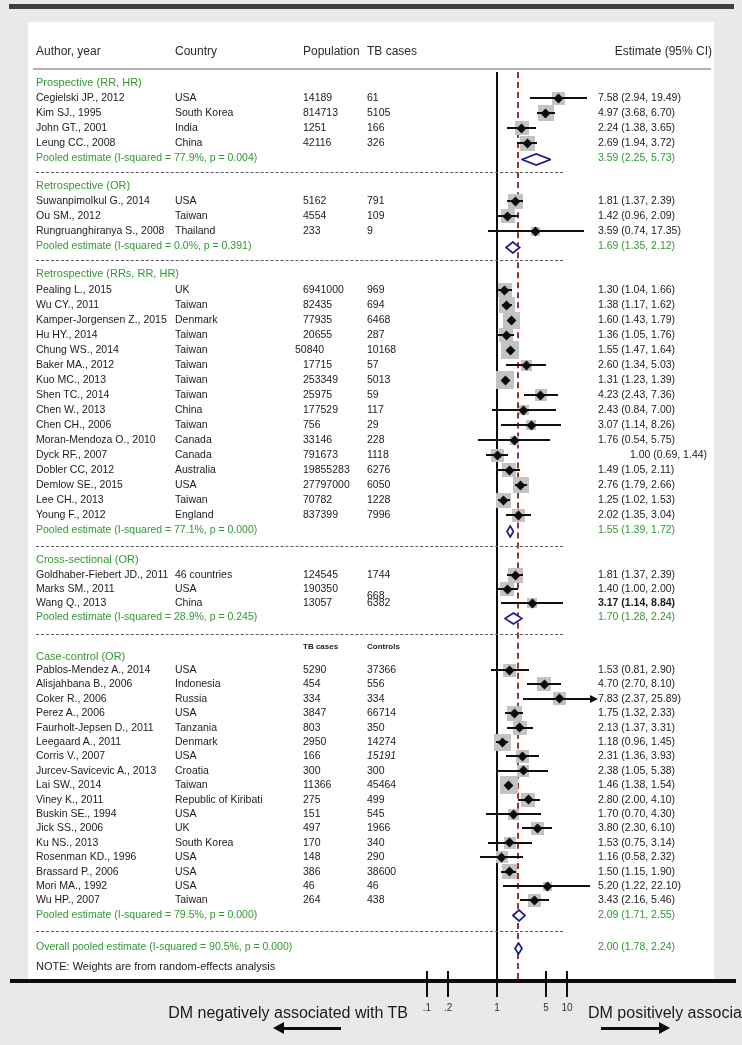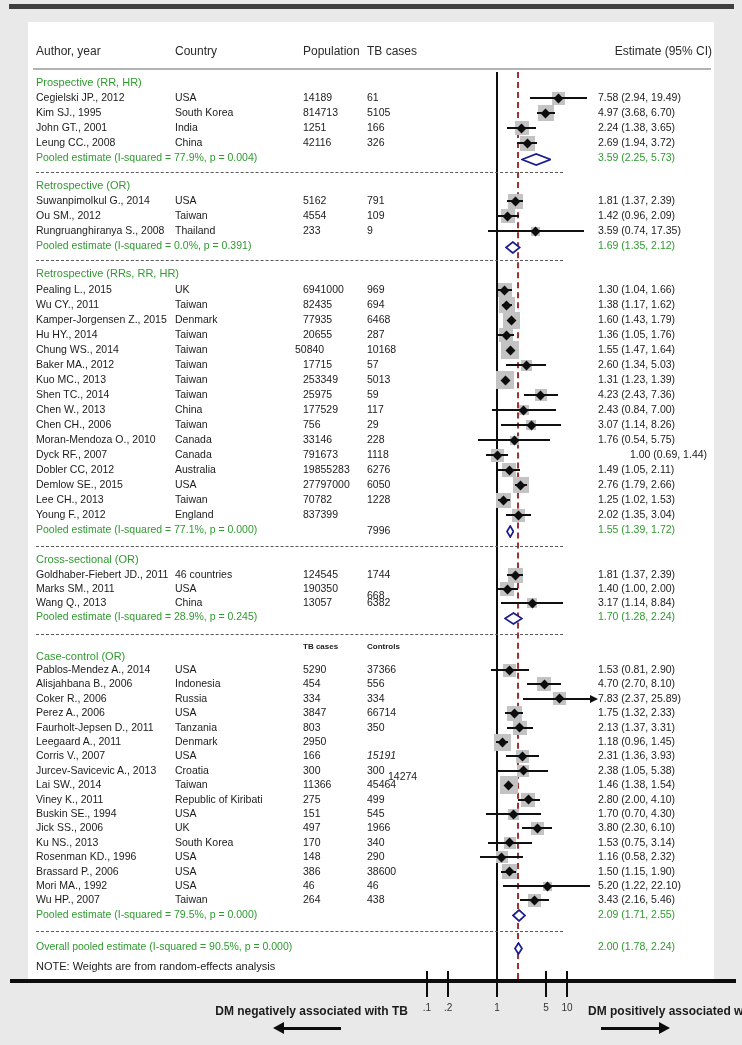--- a/index.html
+++ b/index.html
@@ -17,21 +17,21 @@
   .refline{position:absolute;top:72px;height:907px;width:2px;background:#0d0d0d;z-index:0;}
   .redline{position:absolute;top:72px;height:907px;width:0;border-left:2px dashed #a03232;z-index:1;}
   .sq{position:absolute;background:#c3c3c3;z-index:2;}
   .ci{position:absolute;height:2px;background:#101010;z-index:3;}
   .ciarrow{position:absolute;width:0;height:0;border-top:4px solid transparent;border-bottom:4px solid transparent;border-left:8px solid #101010;z-index:3;}
   .dm{position:absolute;width:7px;height:7px;background:#0d0d0d;transform:rotate(45deg);z-index:4;}
   .psvg{position:absolute;z-index:4;}
   .axis-line{position:absolute;left:10px;top:979px;width:726px;height:4px;background:#0d0d0d;}
   .tick{position:absolute;top:971px;width:2px;height:26px;background:#0d0d0d;}
   .ticklabel{position:absolute;top:1002px;font-size:10px;color:#333;transform:translateX(-50%);white-space:nowrap;}
-  .axlabel{position:absolute;top:1004px;font-size:12px;color:#1b1b1b;white-space:nowrap;font-weight:bold;}
+  .axlabel{position:absolute;top:1004px;font-size:16px;color:#1b1b1b;white-space:nowrap;}
   .arrow-shaft{position:absolute;top:1027px;height:2.5px;background:#0d0d0d;width:58px;}
   .ah{position:absolute;top:1022px;width:0;height:0;border-top:6px solid transparent;border-bottom:6px solid transparent;}
   .ah-left{border-right:11px solid #0d0d0d;}
   .ah-right{border-left:11px solid #0d0d0d;}
   .note{position:absolute;left:36px;top:960px;font-size:11px;color:#1b1b1b;white-space:nowrap;z-index:5;}
 </style>
 </head>
 <body>
 
 <div class="page">
@@ -236,21 +236,21 @@
       <div class="cell" style="position: absolute; left: 175px; top: 493px;">Taiwan</div>
       <div class="cell" style="position: absolute; left: 303px; top: 493px;">70782</div>
       <div class="cell" style="position: absolute; left: 367px; top: 493px;">1228</div>
       <div class="cell" style="position: absolute; left: 598px; top: 493px;">1.25 (1.02, 1.53)</div>
       <div class="sq" style="position: absolute; left: 496.284px; top: 492.5px; width: 15px; height: 15px;"></div>
       <div class="ci" style="position: absolute; left: 497.602px; top: 499px; width: 12.3264px;"></div>
       <div class="dm" style="position: absolute; left: 500.284px; top: 496.5px;"></div>
       <div class="cell" style="position: absolute; left: 36px; top: 508px;">Young F., 2012</div>
       <div class="cell" style="position: absolute; left: 175px; top: 508px;">England</div>
       <div class="cell" style="position: absolute; left: 303px; top: 508px;">837399</div>
-      <div class="cell" style="position: absolute; left: 367px; top: 508px; margin-top: 16px;">7996</div>
+      <div class="cell" style="position: absolute; left: 367px; top: 508px;">7996</div>
       <div class="cell" style="position: absolute; left: 598px; top: 508px;">2.02 (1.35, 3.04)</div>
       <div class="sq" style="position: absolute; left: 511.875px; top: 508.5px; width: 13px; height: 13px;"></div>
       <div class="ci" style="position: absolute; left: 506.123px; top: 514px; width: 24.6778px;"></div>
       <div class="dm" style="position: absolute; left: 514.875px; top: 511.5px;"></div>
       <div class="cell green" style="position: absolute; left: 36px; top: 523px;">Pooled estimate (I-squared = 77.1%, p = 0.000)</div>
       <div class="cell green" style="position: absolute; left: 598px; top: 523px;">1.55 (1.39, 1.72)</div>
       <div class="psvg" style="position: absolute; left: 506.011px; top: 523.5px; width: 8.47596px; height: 13px;"><svg width="8.475955265741732" height="13" viewBox="0 0 8.475955265741732 13">
     <polygon points="1,6.5 4.237977632870866,1 7.475955265741732,6.5 4.237977632870866,12" fill="#ffffff" stroke="#1b1b8e" stroke-width="1.7"></polygon>
         </svg></div>
       <div class="sep" style="position: absolute; top: 546px;"></div>
@@ -268,21 +268,21 @@
       <div class="cell" style="position: absolute; left: 303px; top: 582px;">190350</div>
       <div class="cell" style="position: absolute; left: 367px; top: 582px; margin-top: 7px;">668</div>
       <div class="cell" style="position: absolute; left: 598px; top: 582px;">1.40 (1.00, 2.00)</div>
       <div class="sq" style="position: absolute; left: 500.229px; top: 582px; width: 14px; height: 14px;"></div>
       <div class="ci" style="position: absolute; left: 497px; top: 588px; width: 21.0721px;"></div>
       <div class="dm" style="position: absolute; left: 503.729px; top: 585.5px;"></div>
       <div class="cell" style="position: absolute; left: 36px; top: 596px;">Wang Q., 2013</div>
       <div class="cell" style="position: absolute; left: 175px; top: 596px;">China</div>
       <div class="cell" style="position: absolute; left: 303px; top: 596px;">13057</div>
       <div class="cell" style="position: absolute; left: 367px; top: 596px;">6382</div>
-      <div class="cell" style="position: absolute; left: 598px; top: 596px;">3.17 (1.14, 8.84)</div>
+      <div class="cell" style="position: absolute; left: 598px; top: 596px; font-weight: bold;">3.17 (1.14, 8.84)</div>
       <div class="sq" style="position: absolute; left: 527.074px; top: 598px; width: 10px; height: 10px;"></div>
       <div class="ci" style="position: absolute; left: 500.983px; top: 602px; width: 62.2683px;"></div>
       <div class="dm" style="position: absolute; left: 528.574px; top: 599.5px;"></div>
       <div class="cell green" style="position: absolute; left: 36px; top: 610px;">Pooled estimate (I-squared = 28.9%, p = 0.245)</div>
       <div class="cell green" style="position: absolute; left: 598px; top: 610px;">1.70 (1.28, 2.24)</div>
       <div class="psvg" style="position: absolute; left: 503.505px; top: 610.5px; width: 19.0127px; height: 13px;"><svg width="19.01266340804068" height="13" viewBox="0 0 19.01266340804068 13">
     <polygon points="1,6.5 9.50633170402034,1 18.01266340804068,6.5 9.50633170402034,12" fill="#ffffff" stroke="#1b1b8e" stroke-width="1.7"></polygon>
         </svg></div>
       <div class="sep" style="position: absolute; top: 634px;"></div>
       <div class="cell green seclabel" style="position: absolute; left: 36px; top: 650px;">Case-control (OR)</div>
@@ -325,21 +325,21 @@
       <div class="cell" style="position: absolute; left: 175px; top: 720.6px;">Tanzania</div>
       <div class="cell" style="position: absolute; left: 303px; top: 720.6px;">803</div>
       <div class="cell" style="position: absolute; left: 367px; top: 720.6px;">350</div>
       <div class="cell" style="position: absolute; left: 598px; top: 720.6px;">2.13 (1.37, 3.31)</div>
       <div class="sq" style="position: absolute; left: 512.987px; top: 720.6px; width: 14px; height: 14px;"></div>
       <div class="ci" style="position: absolute; left: 506.57px; top: 726.6px; width: 26.8175px;"></div>
       <div class="dm" style="position: absolute; left: 516.487px; top: 724.1px;"></div>
       <div class="cell" style="position: absolute; left: 36px; top: 735px;">Leegaard A., 2011</div>
       <div class="cell" style="position: absolute; left: 175px; top: 735px;">Denmark</div>
       <div class="cell" style="position: absolute; left: 303px; top: 735px;">2950</div>
-      <div class="cell" style="position: absolute; left: 388px; top: 735px; margin-top: 35px;">14274</div>
+      <div class="cell" style="position: absolute; left: 367px; top: 735px;">14274</div>
       <div class="cell" style="position: absolute; left: 598px; top: 735px;">1.18 (0.96, 1.45)</div>
       <div class="sq" style="position: absolute; left: 493.532px; top: 733.5px; width: 17px; height: 17px;"></div>
       <div class="ci" style="position: absolute; left: 495.759px; top: 741px; width: 12.5368px;"></div>
       <div class="dm" style="position: absolute; left: 498.532px; top: 738.5px;"></div>
       <div class="cell" style="position: absolute; left: 36px; top: 749.4px;">Corris V., 2007</div>
       <div class="cell" style="position: absolute; left: 175px; top: 749.4px;">USA</div>
       <div class="cell" style="position: absolute; left: 303px; top: 749.4px;">166</div>
       <div class="cell" style="position: absolute; left: 367px; top: 749.4px; font-style: italic;">15191</div>
       <div class="cell" style="position: absolute; left: 598px; top: 749.4px;">2.31 (1.36, 3.93)</div>
       <div class="sq" style="position: absolute; left: 515.953px; top: 749.9px; width: 13px; height: 13px;"></div>

